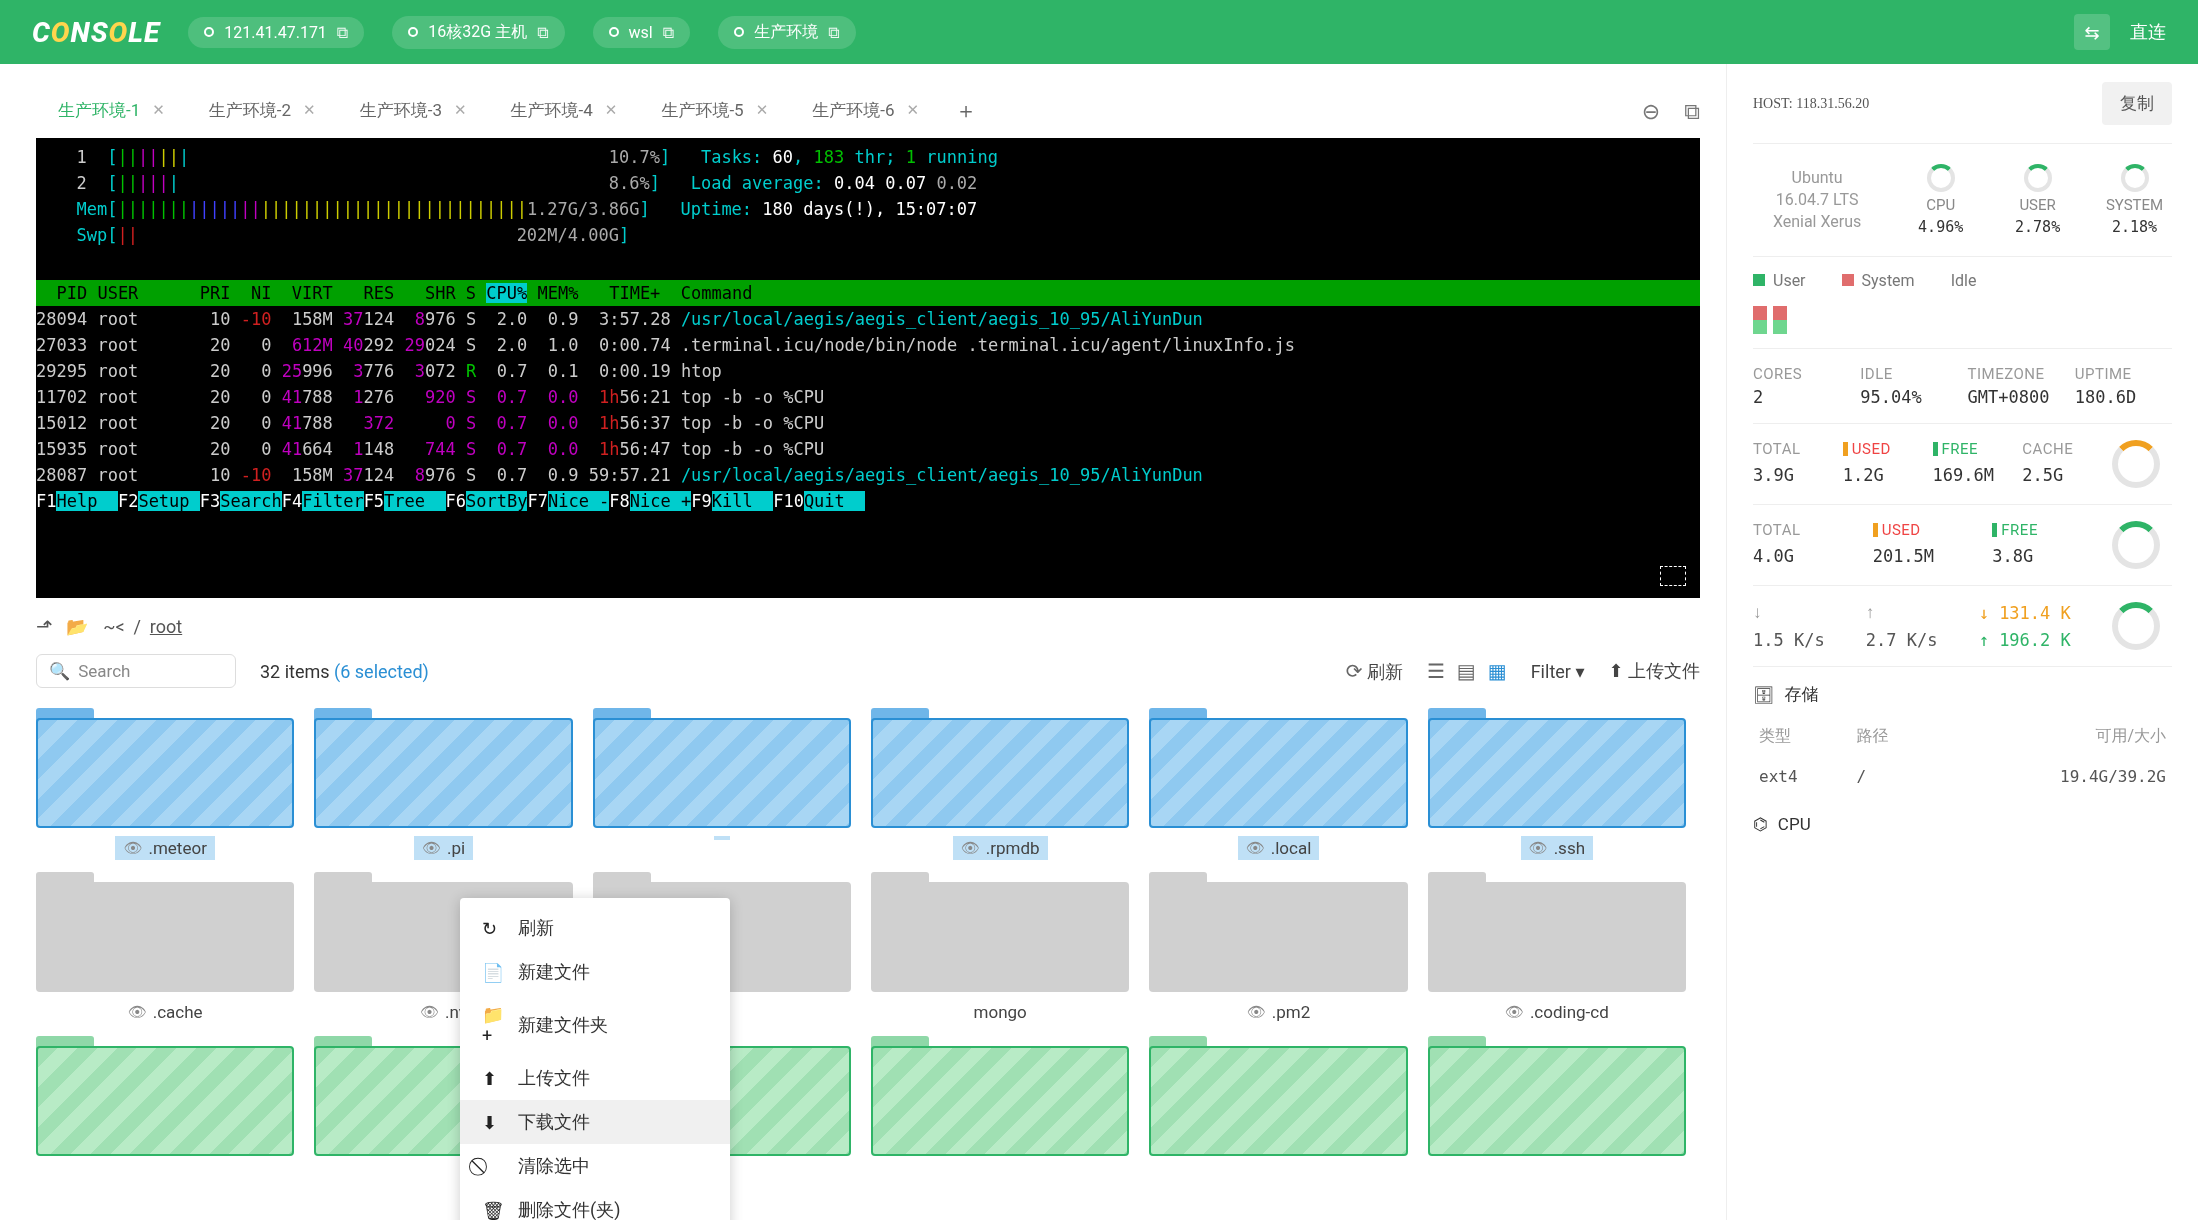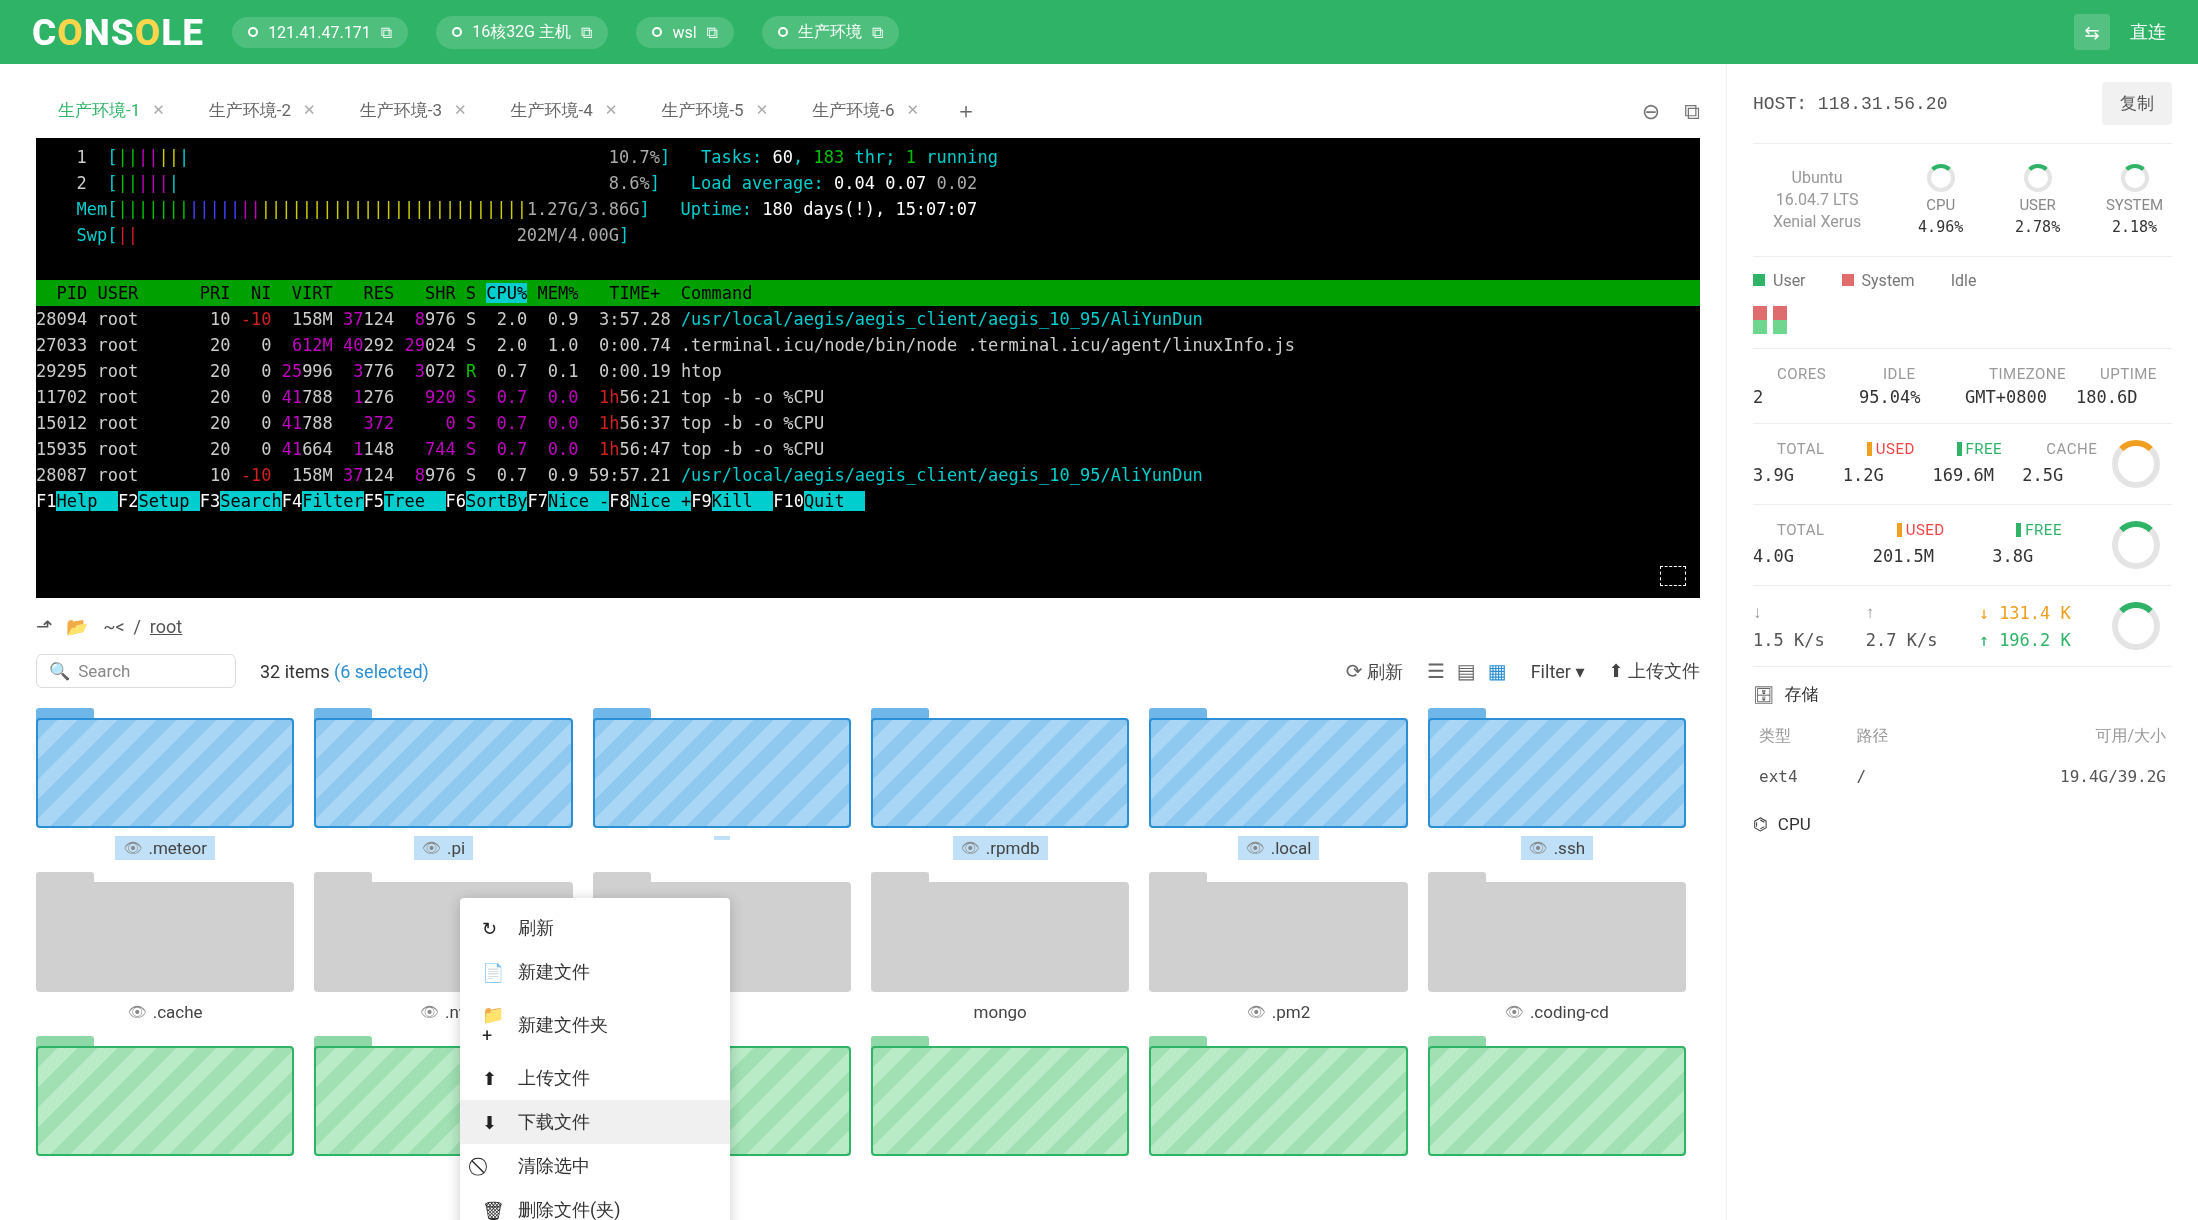--- a/index.html
+++ b/index.html
@@ -1,20 +1,20 @@
 <!DOCTYPE html>
 <html><head>
 <meta charset="utf-8">
 <style>
 * { margin: 0; padding: 0; box-sizing: border-box; }
 body { font-family: -apple-system, BlinkMacSystemFont, "Segoe UI", Roboto, sans-serif; font-size: 14px; color: #333; background: #fff; width: 2198px; height: 1220px; overflow: hidden; transform-origin: top left; }
 
 
 .topbar { background: #2fb467; height: 64px; display: flex; align-items: center; padding: 0 32px; gap: 28px; }
-.logo { font-size: 37px; font-weight: 800; color: #fff; letter-spacing: 1px; }
+.logo { font-size: 28px; font-weight: 800; font-style: italic; color: #fff; letter-spacing: 1px; }
 .logo .o1 { color: #ffd54d; }
 .crumb { background: rgba(255,255,255,0.15); border-radius: 18px; display: inline-flex; align-items: center; gap: 10px; padding: 6px 16px; color: #fff; font-size: 16px; }
 .crumb .dot { width: 10px; height: 10px; border: 2px solid #fff; border-radius: 50%; }
 .crumb .link { color: #fff; opacity: 0.9; }
 .top-right { margin-left: auto; display: flex; align-items: center; gap: 20px; color: #fff; font-size: 18px; }
 .swap-btn { background: rgba(255,255,255,0.18); width: 36px; height: 36px; display: flex; align-items: center; justify-content: center; border-radius: 4px; }
 
 
 .main { display: flex; height: calc(100% - 64px); }
 .left { flex: 1; min-width: 0; padding: 26px 26px 0 36px; display: flex; flex-direction: column; }
@@ -83,34 +83,34 @@
 .fname .hide { color: #888; font-size: 15px; }
 
 
 .ctxmenu { position: absolute; left: 460px; top: 898px; width: 270px; background: #fff; box-shadow: 0 2px 14px rgba(0,0,0,0.2); border-radius: 4px; padding: 8px 0; font-size: 18px; }
 .ctxmenu .mi { display: flex; align-items: center; gap: 14px; padding: 10px 22px; color: #333; }
 .ctxmenu .mi:hover, .ctxmenu .mi.hovered { background: #f0f0f0; }
 .ctxmenu .mi .ic { width: 22px; font-size: 18px; color: #222; }
 
 
 .hostrow { display: flex; align-items: center; justify-content: space-between; padding-bottom: 18px; border-bottom: 1px solid #eee; }
-.hostrow .h { font-size: 18px; font-family: Liberation Mono, monospace; }
+.hostrow .h { font-size: 14px; font-family: Liberation Serif, serif; }
 .copybtn { background: #f1f1f1; padding: 10px 18px; border-radius: 4px; font-size: 17px; }
 .os-row { display: flex; align-items: center; gap: 22px; padding: 20px 0; border-bottom: 1px solid #eee; }
 .os-name { color: #999; text-align: center; width: 130px; font-size: 16px; line-height: 22px; }
 .mini { display: flex; flex-direction: column; align-items: center; gap: 4px; color: #888; font-size: 15px; width: 76px; }
 .mini .ring { width: 28px; height: 28px; border-radius: 50%; border: 4px solid #e4e4e4; border-top-color: #2fb467; }
 .mini .val { font-family: monospace; color: #333; }
 
 .legend { padding: 14px 0; border-bottom: 1px solid #eee; display: flex; flex-wrap: wrap; gap: 16px 36px; color: #777; font-size: 16px; align-items: center;}
 .legend .sw { width: 12px; height: 12px; display: inline-block; margin-right: 8px; }
 .legend .bars { width: 14px; height: 28px; background: linear-gradient(#e06d6d 0 50%,#6fd68f 50% 100%); display: inline-block; }
 
 .kvgrid { display: grid; grid-template-columns: repeat(4,1fr); gap: 4px 10px; padding: 16px 0; border-bottom: 1px solid #eee; font-size: 15px; }
-.kvgrid .k { color: #999; text-transform: uppercase; letter-spacing: 0.5px; margin-left: 24px; }
+.kvgrid .k { color: #999; text-transform: uppercase; letter-spacing: 0.5px; }
 .kvgrid .v { font-family: monospace; color: #333; font-size: 17px; }
 .kvgrid .used { color: #ef4444; position: relative; }
 .kvgrid .used::before { content: ""; display: inline-block; width: 5px; height: 14px; background: #f0a020; margin-right: 4px; vertical-align: -2px; }
 .kvgrid .free { color: #2fb467; position: relative; }
 .kvgrid .free::before { content: ""; display: inline-block; width: 5px; height: 14px; background: #2fb467; margin-right: 4px; vertical-align: -2px; }
 .bigring { width: 48px; height: 48px; border-radius: 50%; border: 6px solid #e4e4e4; border-top-color: #f0a020; }
 .bigring.g { border-top-color: #2fb467; }
 
 .netrow { display: grid; grid-template-columns: 1fr 1fr 1.2fr 60px; gap: 6px 10px; padding: 16px 0; border-bottom: 1px solid #eee; align-items: center; font-family: monospace; font-size: 17px; }
 .netrow .k { color: #999; font-family: sans-serif; }

